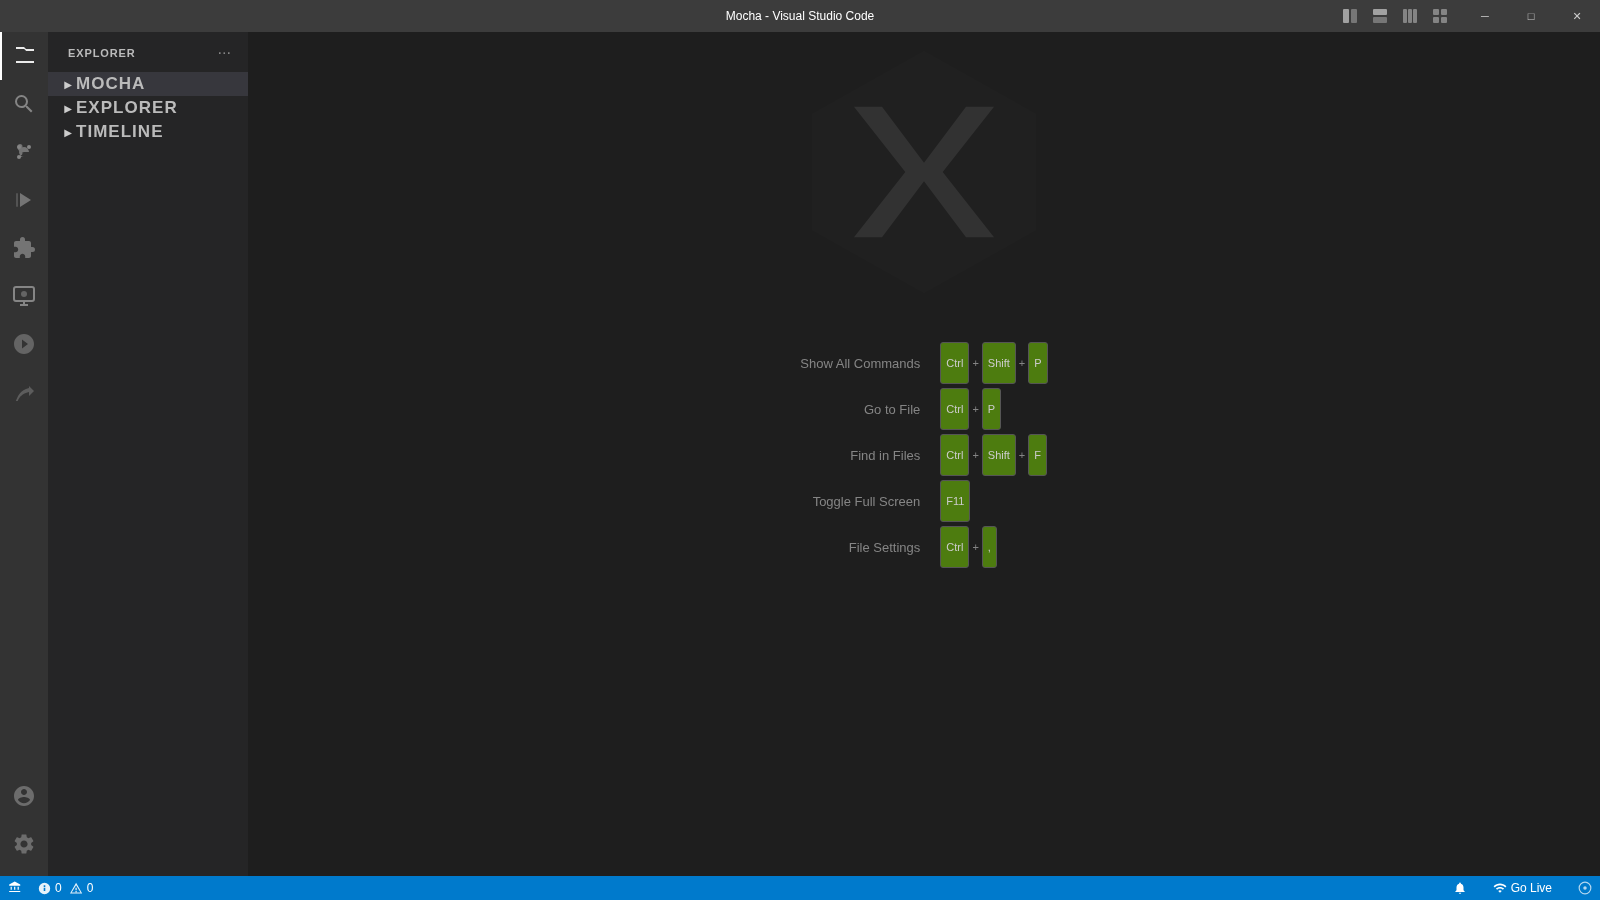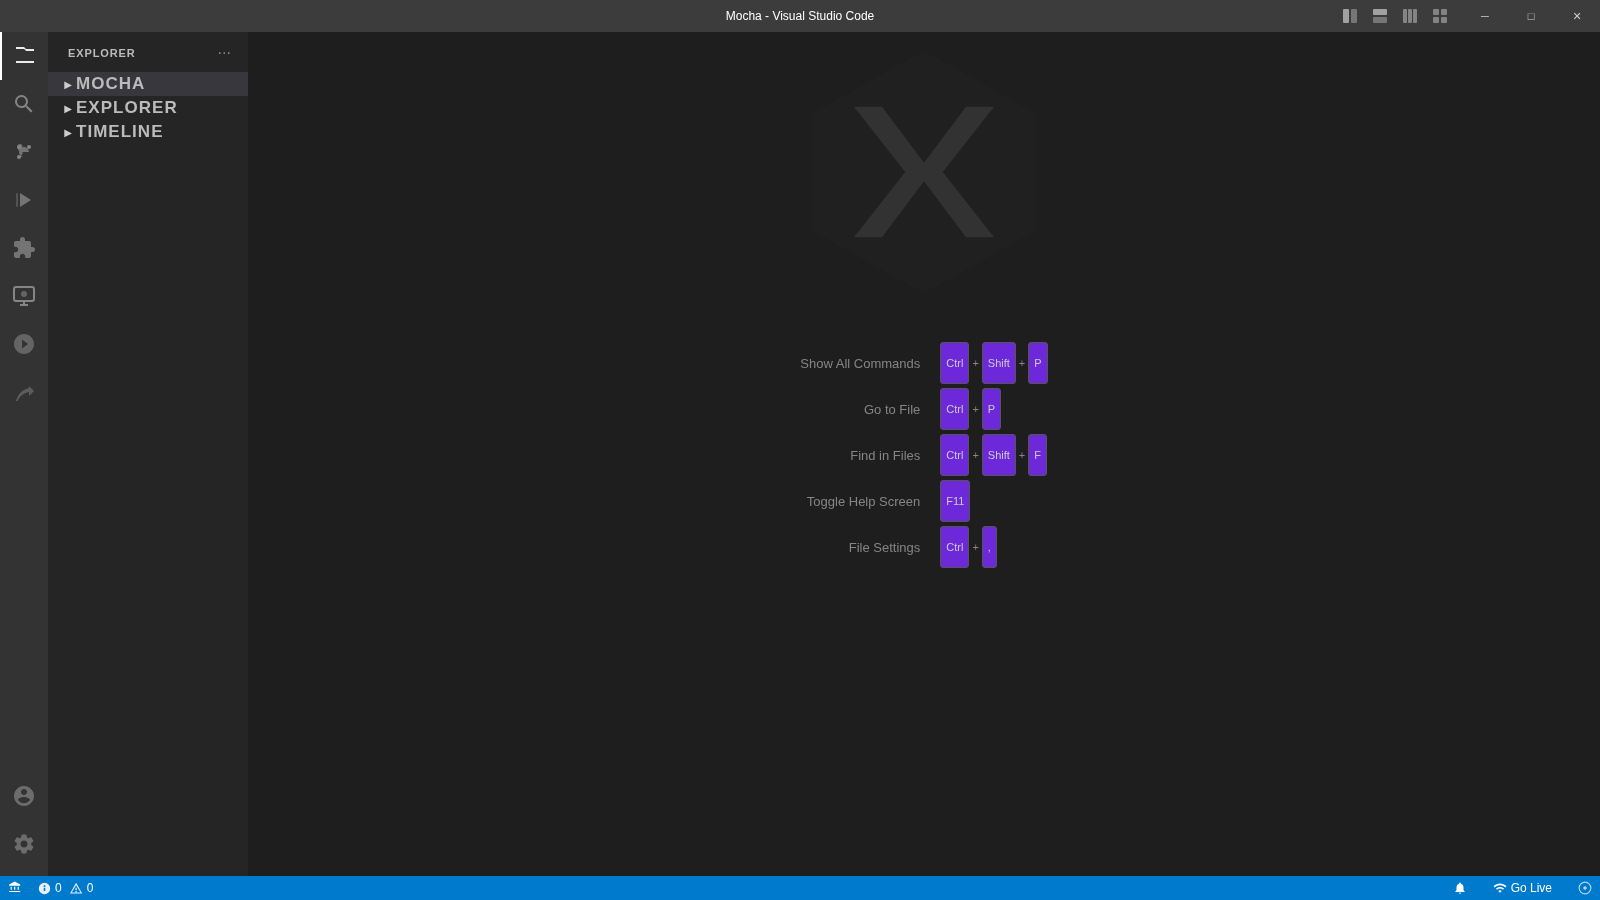--- a/index.html
+++ b/index.html
@@ -233,21 +233,21 @@
       text-align: right;
       color: #858585;
       font-size: 13px;
     }
     .shortcut-keys {
       display: flex;
       align-items: center;
       gap: 3px;
     }
     .kbd {
-      background: #6d28d9;
+      background: #4d7c0f;
       border: 1px solid #555;
       border-radius: 3px;
       padding: 14px 5px;
       font-size: 11px;
       color: #cccccc;
       font-family: 'Segoe UI', sans-serif;
     }
     .kbd-sep {
       color: #858585;
       font-size: 11px;
@@ -447,21 +447,21 @@
 
         <span class="shortcut-label">Find in Files</span>
         <div class="shortcut-keys">
           <span class="kbd">Ctrl</span>
           <span class="kbd-sep">+</span>
           <span class="kbd">Shift</span>
           <span class="kbd-sep">+</span>
           <span class="kbd">F</span>
         </div>
 
-        <span class="shortcut-label">Toggle Help Screen</span>
+        <span class="shortcut-label">Toggle Full Screen</span>
         <div class="shortcut-keys">
           <span class="kbd">F11</span>
         </div>
 
         <span class="shortcut-label">File Settings</span>
         <div class="shortcut-keys">
           <span class="kbd">Ctrl</span>
           <span class="kbd-sep">+</span>
           <span class="kbd">,</span>
         </div>

